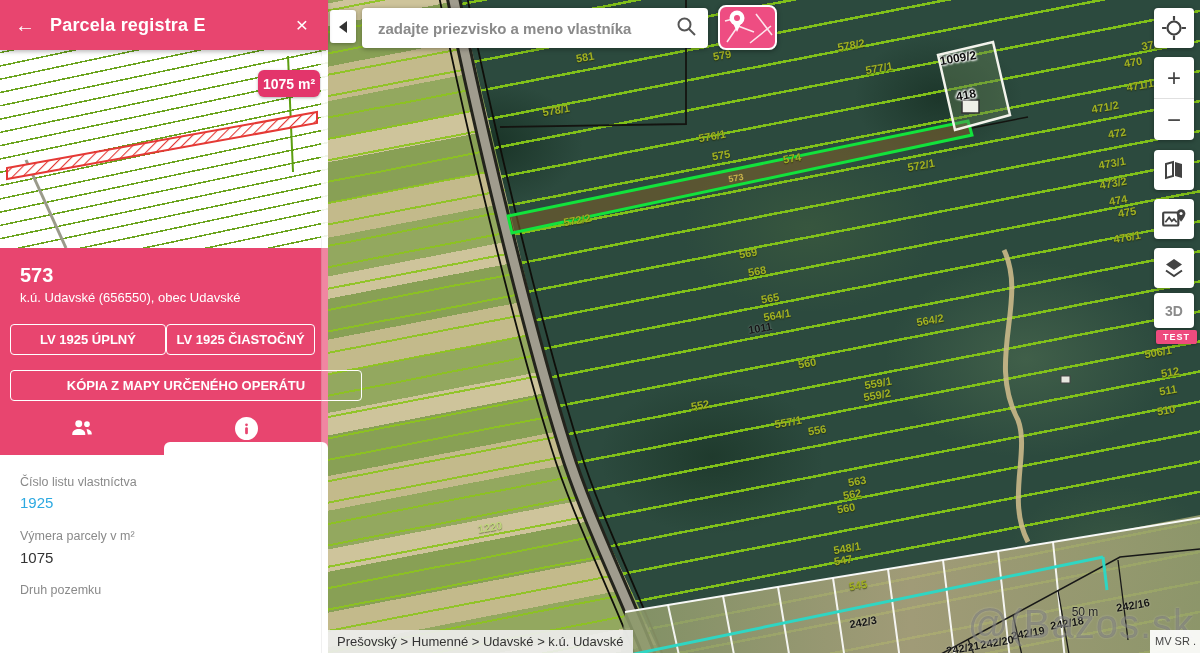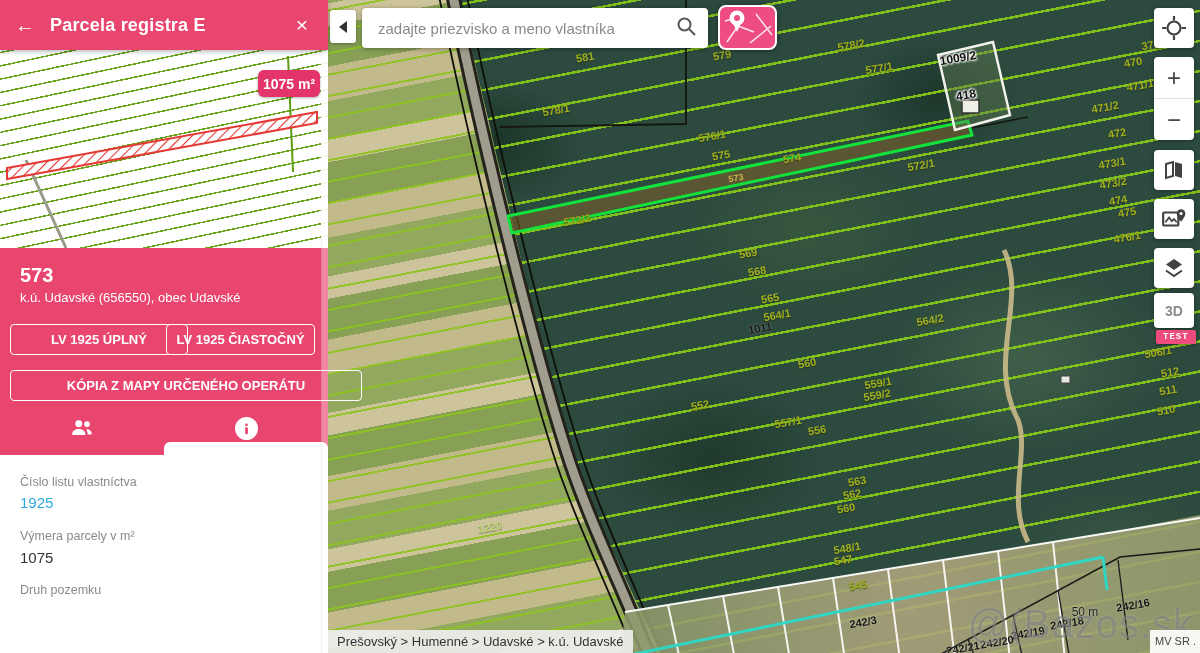--- a/index.html
+++ b/index.html
@@ -48,21 +48,21 @@
   
   .collapse-btn { position:absolute; left:330px; top:10px; width:26px; height:33px; z-index:11;
     background:#fff; border-radius:3px; box-shadow:0 1px 4px rgba(0,0,0,.35);
     display:flex; align-items:center; justify-content:center; cursor:pointer; }
   .collapse-tri { width:0; height:0; border-top:6px solid transparent; border-bottom:6px solid transparent;
     border-right:8px solid #333; }
   .searchbar { position:absolute; left:362px; top:8px; width:346px; height:40px; z-index:11;
     background:#fff; border-radius:4px; box-shadow:0 1px 5px rgba(0,0,0,.35);
     display:flex; align-items:center; padding:0 10px 0 16px; }
   .searchbar input { flex:1; border:none; outline:none; font-size:15px; color:#c2410c;
-    font-family:"Liberation Sans",sans-serif; background:transparent; }
+    font-family:"Liberation Sans",sans-serif; background:transparent;font-weight:bold; }
   .searchbar input::placeholder { color:#8a8a8a; }
   .map-mode-btn { position:absolute; left:718px; top:5px; width:59px; height:45px; z-index:11;
     background:#ee4d82; border:2px solid #fff; border-radius:8px; box-shadow:0 1px 5px rgba(0,0,0,.4);
     display:flex; align-items:center; justify-content:center; cursor:pointer; }
 
   
   .ctl { position:absolute; left:1154px; width:40px; z-index:12; background:#fff; border-radius:4px;
     box-shadow:0 1px 4px rgba(0,0,0,.35); display:flex; align-items:center; justify-content:center;
     cursor:pointer; }
   .ctl svg { display:block; }
@@ -70,42 +70,42 @@
   .ctl-zoom { top:57px; height:83px; flex-direction:column; justify-content:space-between; }
   .zoom-half { width:100%; height:41px; display:flex; align-items:center; justify-content:center;
     font-size:24px; color:#424242; cursor:pointer; }
   .zoom-divider { width:100%; height:1px; background:#e0e0e0; }
   .ctl-flip { top:150px; height:40px; }
   .ctl-photo { top:199px; height:40px; }
   .ctl-layers { top:248px; height:40px; }
   .ctl-3d { top:293px; height:35px; color:#8a8a8a; font-weight:bold; font-size:14px; }
   .test-badge { position:absolute; left:1156px; top:330px; z-index:12; background:#ee4b7e; color:#fff;
     font-size:9px; font-weight:bold; letter-spacing:1px; padding:2px 7px; border-radius:2px;
-    box-shadow:0 1px 3px rgba(0,0,0,.3);font-family:Liberation Mono, monospace; }
+    box-shadow:0 1px 3px rgba(0,0,0,.3); }
 
   
   .sidebar { position:absolute; left:0; top:0; width:328px; height:653px; z-index:20; background:#fff; }
   .sb-header { position:absolute; left:0; top:0; width:328px; height:50px; background:#e8456f;
     box-shadow:0 2px 4px rgba(0,0,0,.25); display:flex; align-items:center; z-index:5; color:#fff; }
   .sb-back { width:50px; text-align:center; font-size:20px; cursor:pointer; }
   .sb-title { flex:1; font-size:18px; font-weight:bold; letter-spacing:.2px; }
   .sb-close { width:52px; text-align:center; font-size:21px; cursor:pointer; }
 
   .minimap { position:absolute; left:0; top:50px; width:328px; height:198px; background:#fff; overflow:hidden;
     background-image:repeating-linear-gradient(-12deg, rgba(0,0,0,0) 0 11.5px, #6aa41d 11.5px 13px); }
   .area-badge { position:absolute; left:258px; top:20px; width:62px; height:27px; background:#e3356b;
     border-radius:6px; color:#fff; font-weight:bold; font-size:14px; display:flex; align-items:center;
     justify-content:center; box-shadow:0 1px 3px rgba(0,0,0,.3); }
 
   .sb-pink { position:absolute; left:0; top:248px; width:328px; height:207px; background:#e8456f; color:#fff; }
   .parcel-number { position:absolute; left:20px; top:16px; font-size:20px; font-weight:bold; }
   .parcel-subtitle { position:absolute; left:20px; top:42px; font-size:13px; }
   .lv-btn { position:absolute; height:31px; border:1px solid #fff; border-radius:4px; background:transparent;
     color:#fff; font-weight:bold; font-size:13px; font-family:"Liberation Sans",sans-serif; cursor:pointer; }
-  .lv-full { left:10px; top:76px; width:178px; }
+  .lv-full { left:10px; top:76px; width:156px; }
   .lv-part { left:166px; top:76px; width:149px; }
   .copy-btn { left:10px; top:122px; width:352px; }
   .tabbar { position:absolute; left:0; top:160px; width:328px; height:41px; display:flex; }
   .tab { flex:1; display:flex; align-items:center; justify-content:center; cursor:pointer; position:relative; }
   .tab-notch { position:absolute; left:164px; top:194px; width:164px; height:13px; background:#fff;
     border-radius:6px 6px 0 0; }
   .info-circle { width:23px; height:23px; border-radius:50%; background:#fff; display:flex;
     align-items:center; justify-content:center; }
 
   .sb-details { position:absolute; left:0; top:455px; width:328px; height:198px; background:#fff; }

